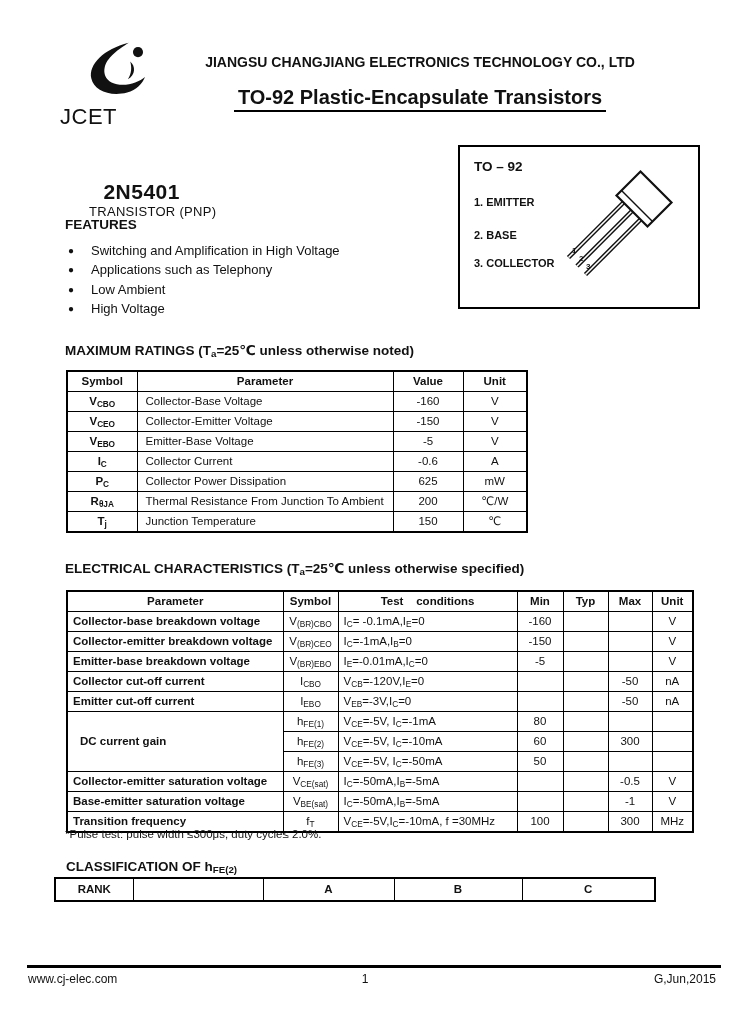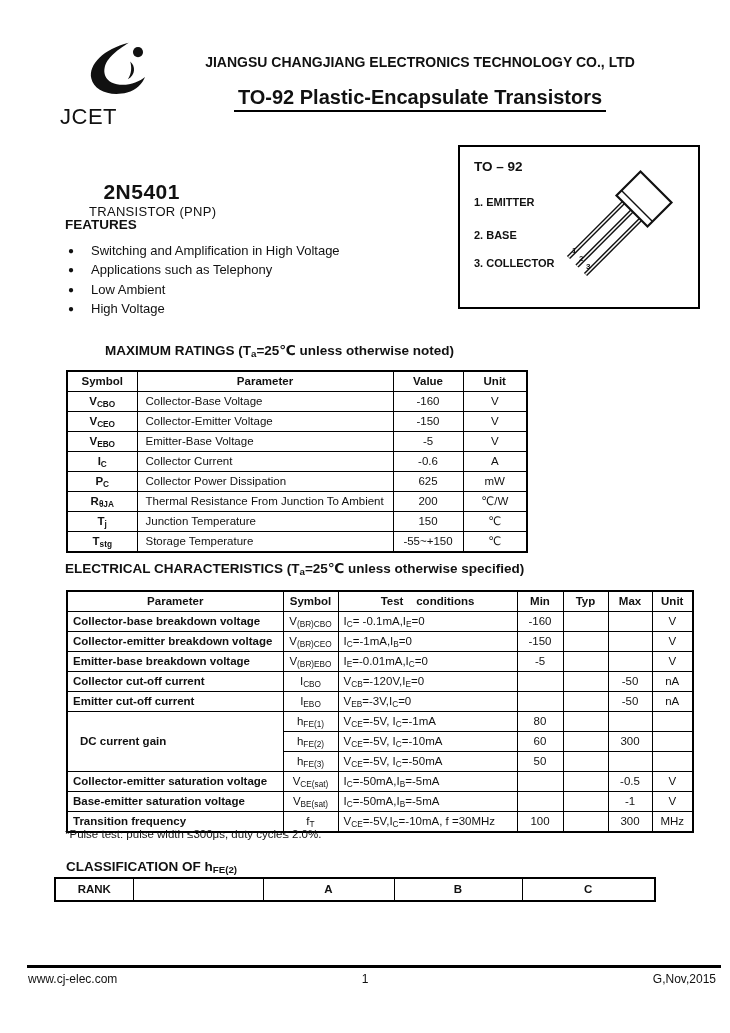--- a/index.html
+++ b/index.html
@@ -34,21 +34,21 @@
 
   
   .features{position:absolute;left:65px;top:217px;width:380px;}
   .features h3{margin:0 0 9px 0;font-size:13.5px;font-weight:bold;}
   .features ul{margin:0;padding:0;list-style:none;}
   .features li{position:relative;padding-left:26px;font-size:13px;height:19.3px;line-height:19.3px;}
   .features li .dot{position:absolute;left:3px;top:0;font-size:10px;}
 
   
   .sec-h{position:absolute;font-size:13.5px;font-weight:bold;margin:0;}
-  .h-max{left:65px;top:342px;margin-left:40px;}
+  .h-max{left:65px;top:342px;}
   .h-elec{left:65px;top:560px;}
   .h-cls{left:66px;top:859px;}
 
   
   table{border-collapse:collapse;position:absolute;table-layout:fixed;
         font-size:11.5px;background:#fff;}
   td,th{border:1px solid #000;padding:0 4px;height:19px;line-height:13px;
         overflow:hidden;white-space:nowrap;}
   table{border:2px solid #000;padding-left:48px;}
   th{font-weight:bold;text-align:center;}
@@ -167,26 +167,20 @@
     <tr>
           <td class="c b">R<sub>θJA</sub></td>
           <td class="l">Thermal Resistance From Junction To Ambient</td>
           <td class="c">200</td>
           <td class="c">℃/W</td>
         </tr>
     <tr>
           <td class="c b">T<sub>j</sub></td>
           <td class="l">Junction Temperature</td>
           <td class="c">150</td>
-          <td class="c">℃</td>
-        </tr>
-    <tr>
-          <td class="c b">T<sub>stg</sub></td>
-          <td class="l">Storage Temperature</td>
-          <td class="c">-55~+150</td>
           <td class="c">℃</td>
         </tr>
   </tbody>
     </table>
 
   <h4 class="sec-h h-elec">ELECTRICAL CHARACTERISTICS (T<sub>a</sub>=25℃ unless otherwise specified)</h4>
   <table class="t2">
     <colgroup>
         <col style="width:216px">
         <col style="width:55px">
@@ -324,15 +318,15 @@
       <td class="c b">A</td>
       <td class="c b">B</td>
       <td class="c b">C</td>
     </tr>
   </tbody>
     </table>
 
   <div class="footer-rule"></div>
   <div class="footer-web">www.cj-elec.com</div>
   <div class="footer-page">1</div>
-  <div class="footer-rev">G,Nov,2015</div>
+  <div class="footer-rev">G,Jun,2015</div>
 
 </div>
 
 </body></html>

